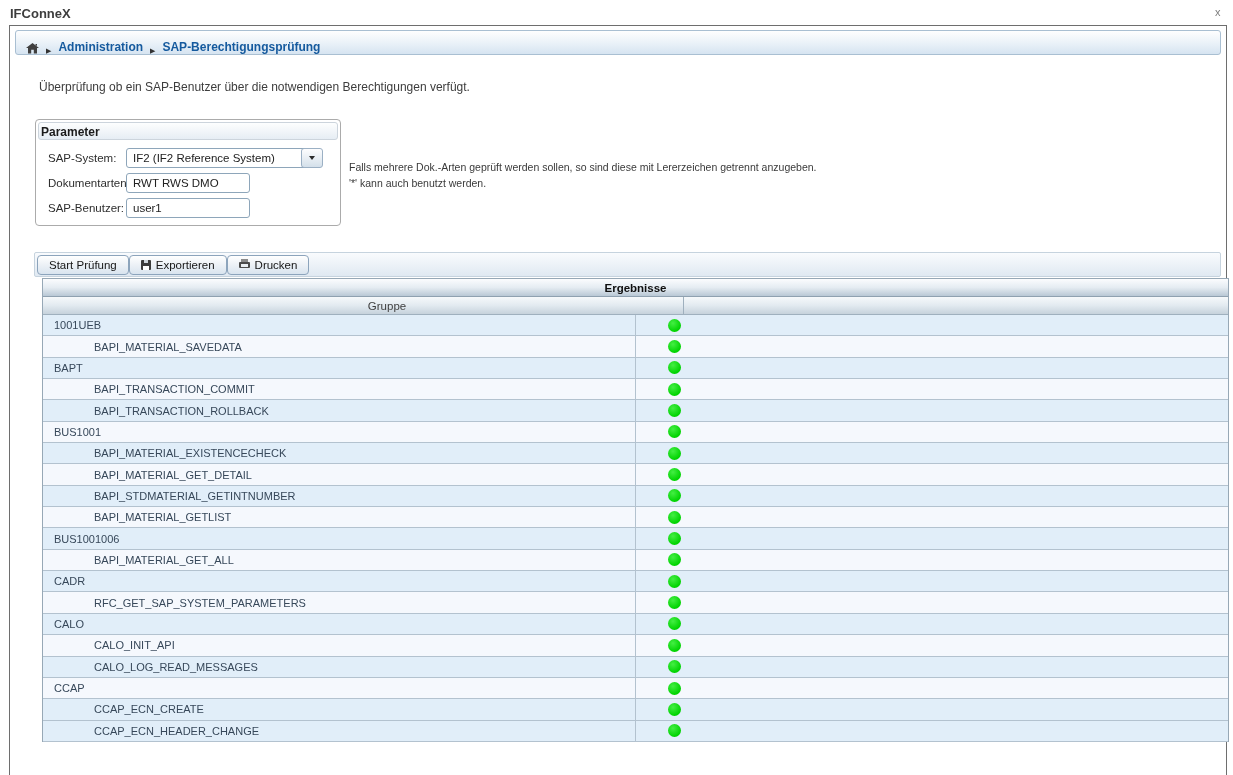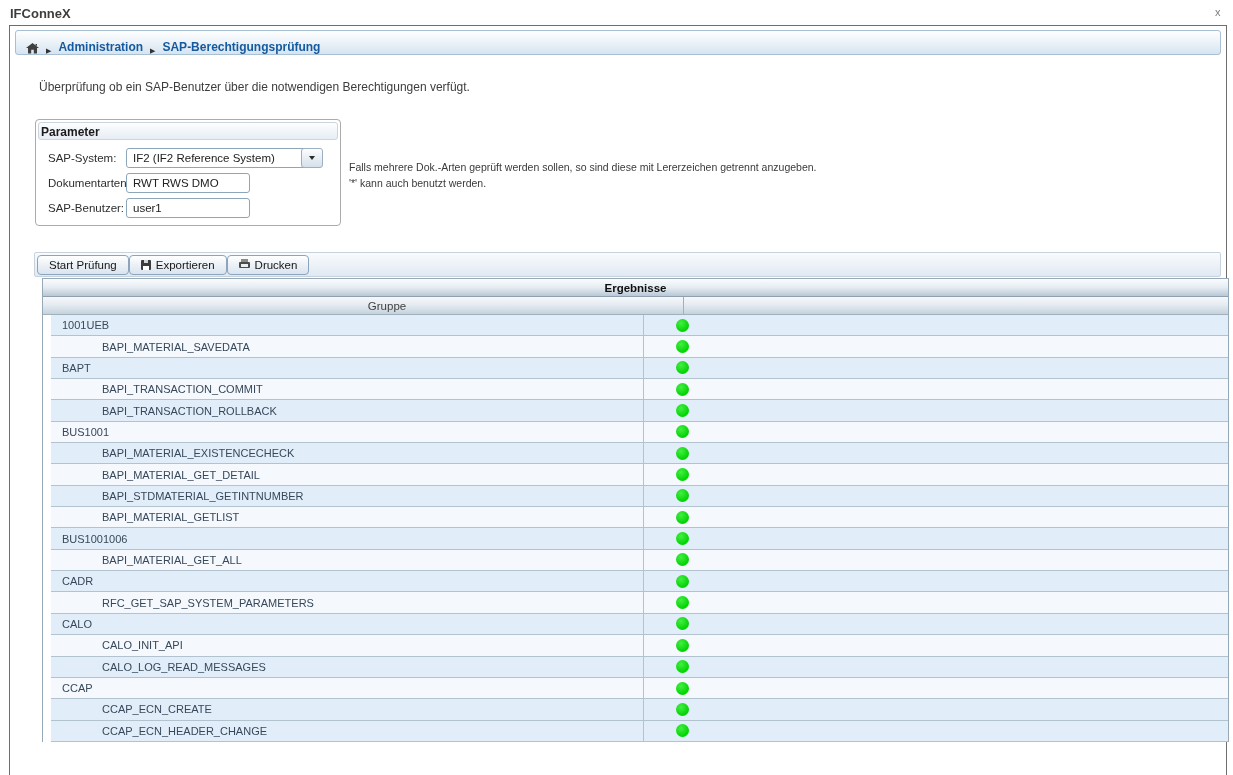--- a/index.html
+++ b/index.html
@@ -65,21 +65,21 @@
   
   .results { position:absolute; left:32px; top:252px; width:1187px;
              border:1px solid #97a8b6; border-bottom:none; }
   .res-title { height:18px; line-height:18px; text-align:center; font-size:11.5px; font-weight:bold; color:#0f0f0f;
                background:linear-gradient(#fbfcfe, #e5ecf2 50%, #b9c8d5); border-bottom:1px solid #8fa1b0; }
   .res-cols { display:flex; height:18px; border-bottom:1px solid #9fb0be;
               background:linear-gradient(#f6f9fb, #e2eaf0 50%, #c6d2dc);padding-left:48px; }
   .res-cols .c-left  { width:593px; border-right:1px solid #9fb0be; text-align:center;
                        font-size:11.5px; color:#3f3f3f; line-height:18px; }
   .res-cols .c-right { flex:1; }
-  .t-row { display:flex; height:21.35px; border-bottom:1px solid #b3c2cf;margin-left:8px; }
+  .t-row { display:flex; height:21.35px; border-bottom:1px solid #b3c2cf; }
   .t-row.even { background:#e1eef9; }
   .t-row.odd  { background:#f5f8fd; }
   .t-row .cell-left  { width:593px; border-right:1px solid #b3c2cf; display:flex; align-items:center; overflow:hidden; }
   .t-row .cell-right { flex:1; display:flex; align-items:center; }
   .row-label { font-size:11px; color:#37485a; white-space:nowrap; }
   .t-row.group .row-label { padding-left:11px; }
   .t-row.child .row-label { padding-left:51px; }
   .dot { width:13px; height:13px; border-radius:50%; margin-left:32px;
          background:radial-gradient(circle at 38% 32%, #44ee44, #00d300 70%); }
 </style>

